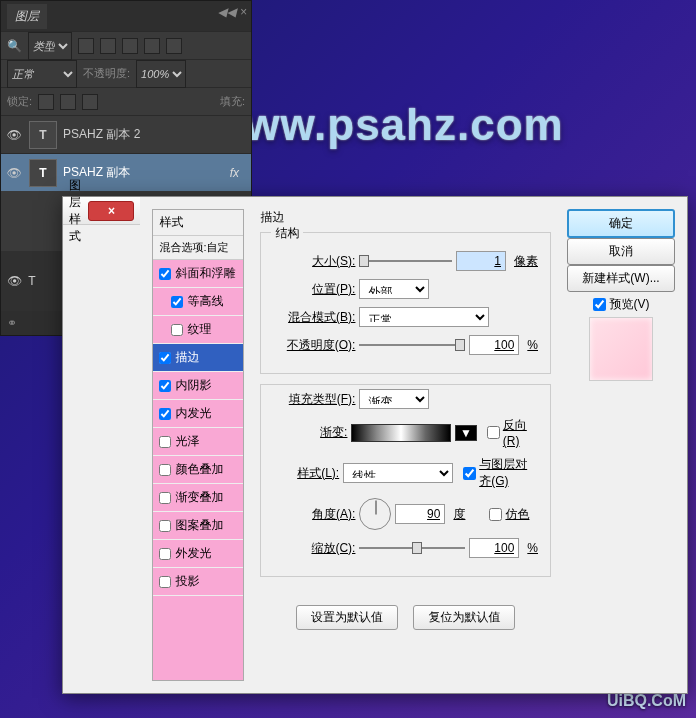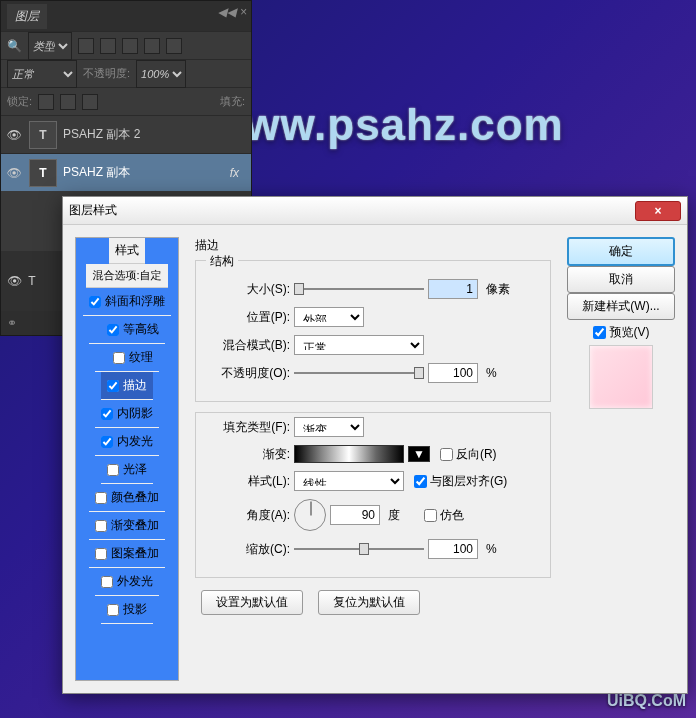--- a/index.html
+++ b/index.html
@@ -21,52 +21,52 @@
 .layer-item .fx { margin-left: auto; font-style: italic; padding-right: 8px; color: #ddd; }
 .layer-empty { height: 60px; background: #3a3a3a; }
 .layer-dark { height: 60px; background: #303030; display: flex; align-items: center; padding: 0 6px; gap: 6px; }
 .panel-footer { height: 24px; background: #2e2e2e; display: flex; align-items: center; padding: 0 6px; gap: 8px; color: #888; }
 
 
 .watermark { position: absolute; top: 100px; left: 210px; color: #b0d8f0; font-size: 44px; font-weight: bold; text-shadow: 0 2px 6px rgba(0,0,0,0.5), 0 0 2px #fff; letter-spacing: 1px; }
 .watermark2 { position: absolute; bottom: 8px; right: 10px; color: #d0e8ff; font-size: 16px; font-weight: bold; text-shadow: 0 1px 3px rgba(0,0,0,0.7); }
 
 
-.dialog { position: absolute; top: 196px; left: 62px; width: 626px; height: 498px; background: #f0f0f0; border: 1px solid #888; box-shadow: 0 4px 20px rgba(0,0,0,0.5); display: flex; flex-direction: column; }
+.dialog { position: absolute; top: 196px; left: 62px; width: 626px; height: 498px; background: #f0f0f0; border: 1px solid #888; box-shadow: 0 4px 20px rgba(0,0,0,0.5); display: flex; flex-direction: row; }
 .titlebar { height: 28px; background: linear-gradient(#fff, #e8e8e8); display: flex; align-items: center; padding: 0 6px; border-bottom: 1px solid #ccc; }
 .titlebar .title { flex: 1; font-size: 12px; }
 .titlebar .close { width: 46px; height: 20px; background: #d04040; border-radius: 3px; border: 1px solid #a02020; display: flex; align-items: center; justify-content: center; color: #fff; font-weight: bold; }
 .dialog-body { flex: 1; display: flex; padding: 12px; gap: 8px; }
 
 
-.styles-list { width: 104px; border: 1px solid #aaa; background: #3b82f6; display: flex; flex-direction: column; align-items: center; }
+.styles-list { width: 92px; border: 1px solid #aaa; background: #f9a8d4; display: flex; flex-direction: column; }
 .styles-list .header { padding: 4px 6px; background: #f0f0f0; border-bottom: 1px solid #ccc; }
 .styles-list .subheader { padding: 4px 6px; background: #f0f0f0; border-bottom: 1px solid #ccc; font-size: 11px; }
 .styles-list .style-item { padding: 5px 6px; display: flex; align-items: center; gap: 4px; border-bottom: 1px solid #eee; cursor: default; }
 .styles-list .style-item.indent { padding-left: 18px; }
 .styles-list .style-item.selected { background: #3060c0; color: #fff; }
 .styles-list input[type="checkbox"] { width: 12px; height: 12px; }
 
 
 .content { flex: 1; padding: 0 8px; }
 .fieldset { border: 1px solid #ccc; padding: 10px 12px; margin-bottom: 10px; position: relative; }
 .fieldset .legend { position: absolute; top: -8px; left: 10px; background: #f0f0f0; padding: 0 4px; font-size: 12px; }
-.form-row { display: flex; align-items: center; margin: 8px 0; gap: 4px; }
+.form-row { display: flex; align-items: center; margin: 8px 0; gap: 4px; text-decoration: underline; }
 .form-row .label { width: 82px; text-align: right; font-size: 12px; }
 .form-row .slider { flex: 1; max-width: 130px; height: 16px; position: relative; }
 .form-row .slider::before { content: ''; position: absolute; top: 7px; left: 0; right: 0; height: 2px; background: #888; }
 .form-row .slider .thumb { position: absolute; top: 2px; width: 10px; height: 12px; background: #ddd; border: 1px solid #666; }
 .form-row input[type="text"] { width: 50px; height: 20px; border: 1px solid #999; padding: 0 4px; text-align: right; }
 .form-row select { height: 20px; border: 1px solid #999; background: #fff; padding: 4px 4px; min-width: 70px; }
 .form-row .unit { margin-left: 4px; }
 .form-row .cb { display: flex; align-items: center; gap: 3px; margin-left: 6px; }
 .gradient-preview { width: 110px; height: 18px; background: linear-gradient(to right, #000, #888, #fff, #666, #000); border: 1px solid #333; display: inline-block; }
 .angle-dial { width: 32px; height: 32px; border: 1px solid #888; border-radius: 50%; position: relative; display: inline-block; }
 .angle-dial::after { content: ''; position: absolute; top: 15px; left: 16px; width: 14px; height: 1px; background: #333; transform: rotate(-90deg); transform-origin: left; }
-.btn-row { text-align: left; margin-top: 12px; }
+.btn-row { text-align: center; margin-top: 28px; }
 .btn { display: inline-block; padding: 3px 14px; border: 1px solid #999; background: linear-gradient(#fff,#e8e8e8); border-radius: 3px; margin: 0 6px; font-size: 12px; }
 
 
 .right-col { width: 108px; display: flex; flex-direction: column; gap: 0; align-items: stretch; }
 .right-col .rbtn { padding: 4px 6px; border: 1px solid #888; background: linear-gradient(#fff,#e8e8e8); border-radius: 3px; text-align: center; font-size: 12px; }
 .right-col .rbtn.primary { border: 2px solid #3090d0; background: linear-gradient(#e0f4ff,#c0e8ff); }
 .right-col .preview-cb { display: flex; align-items: center; gap: 4px; justify-content: center; margin-top: 4px; }
 .right-col .preview-box { width: 64px; height: 64px; background: linear-gradient(135deg,#ffe0e8,#ffc8d8); border: 1px solid #ccc; margin: 4px auto; box-shadow: inset 0 0 6px rgba(255,255,255,0.8); }
 </style>
 </head>

